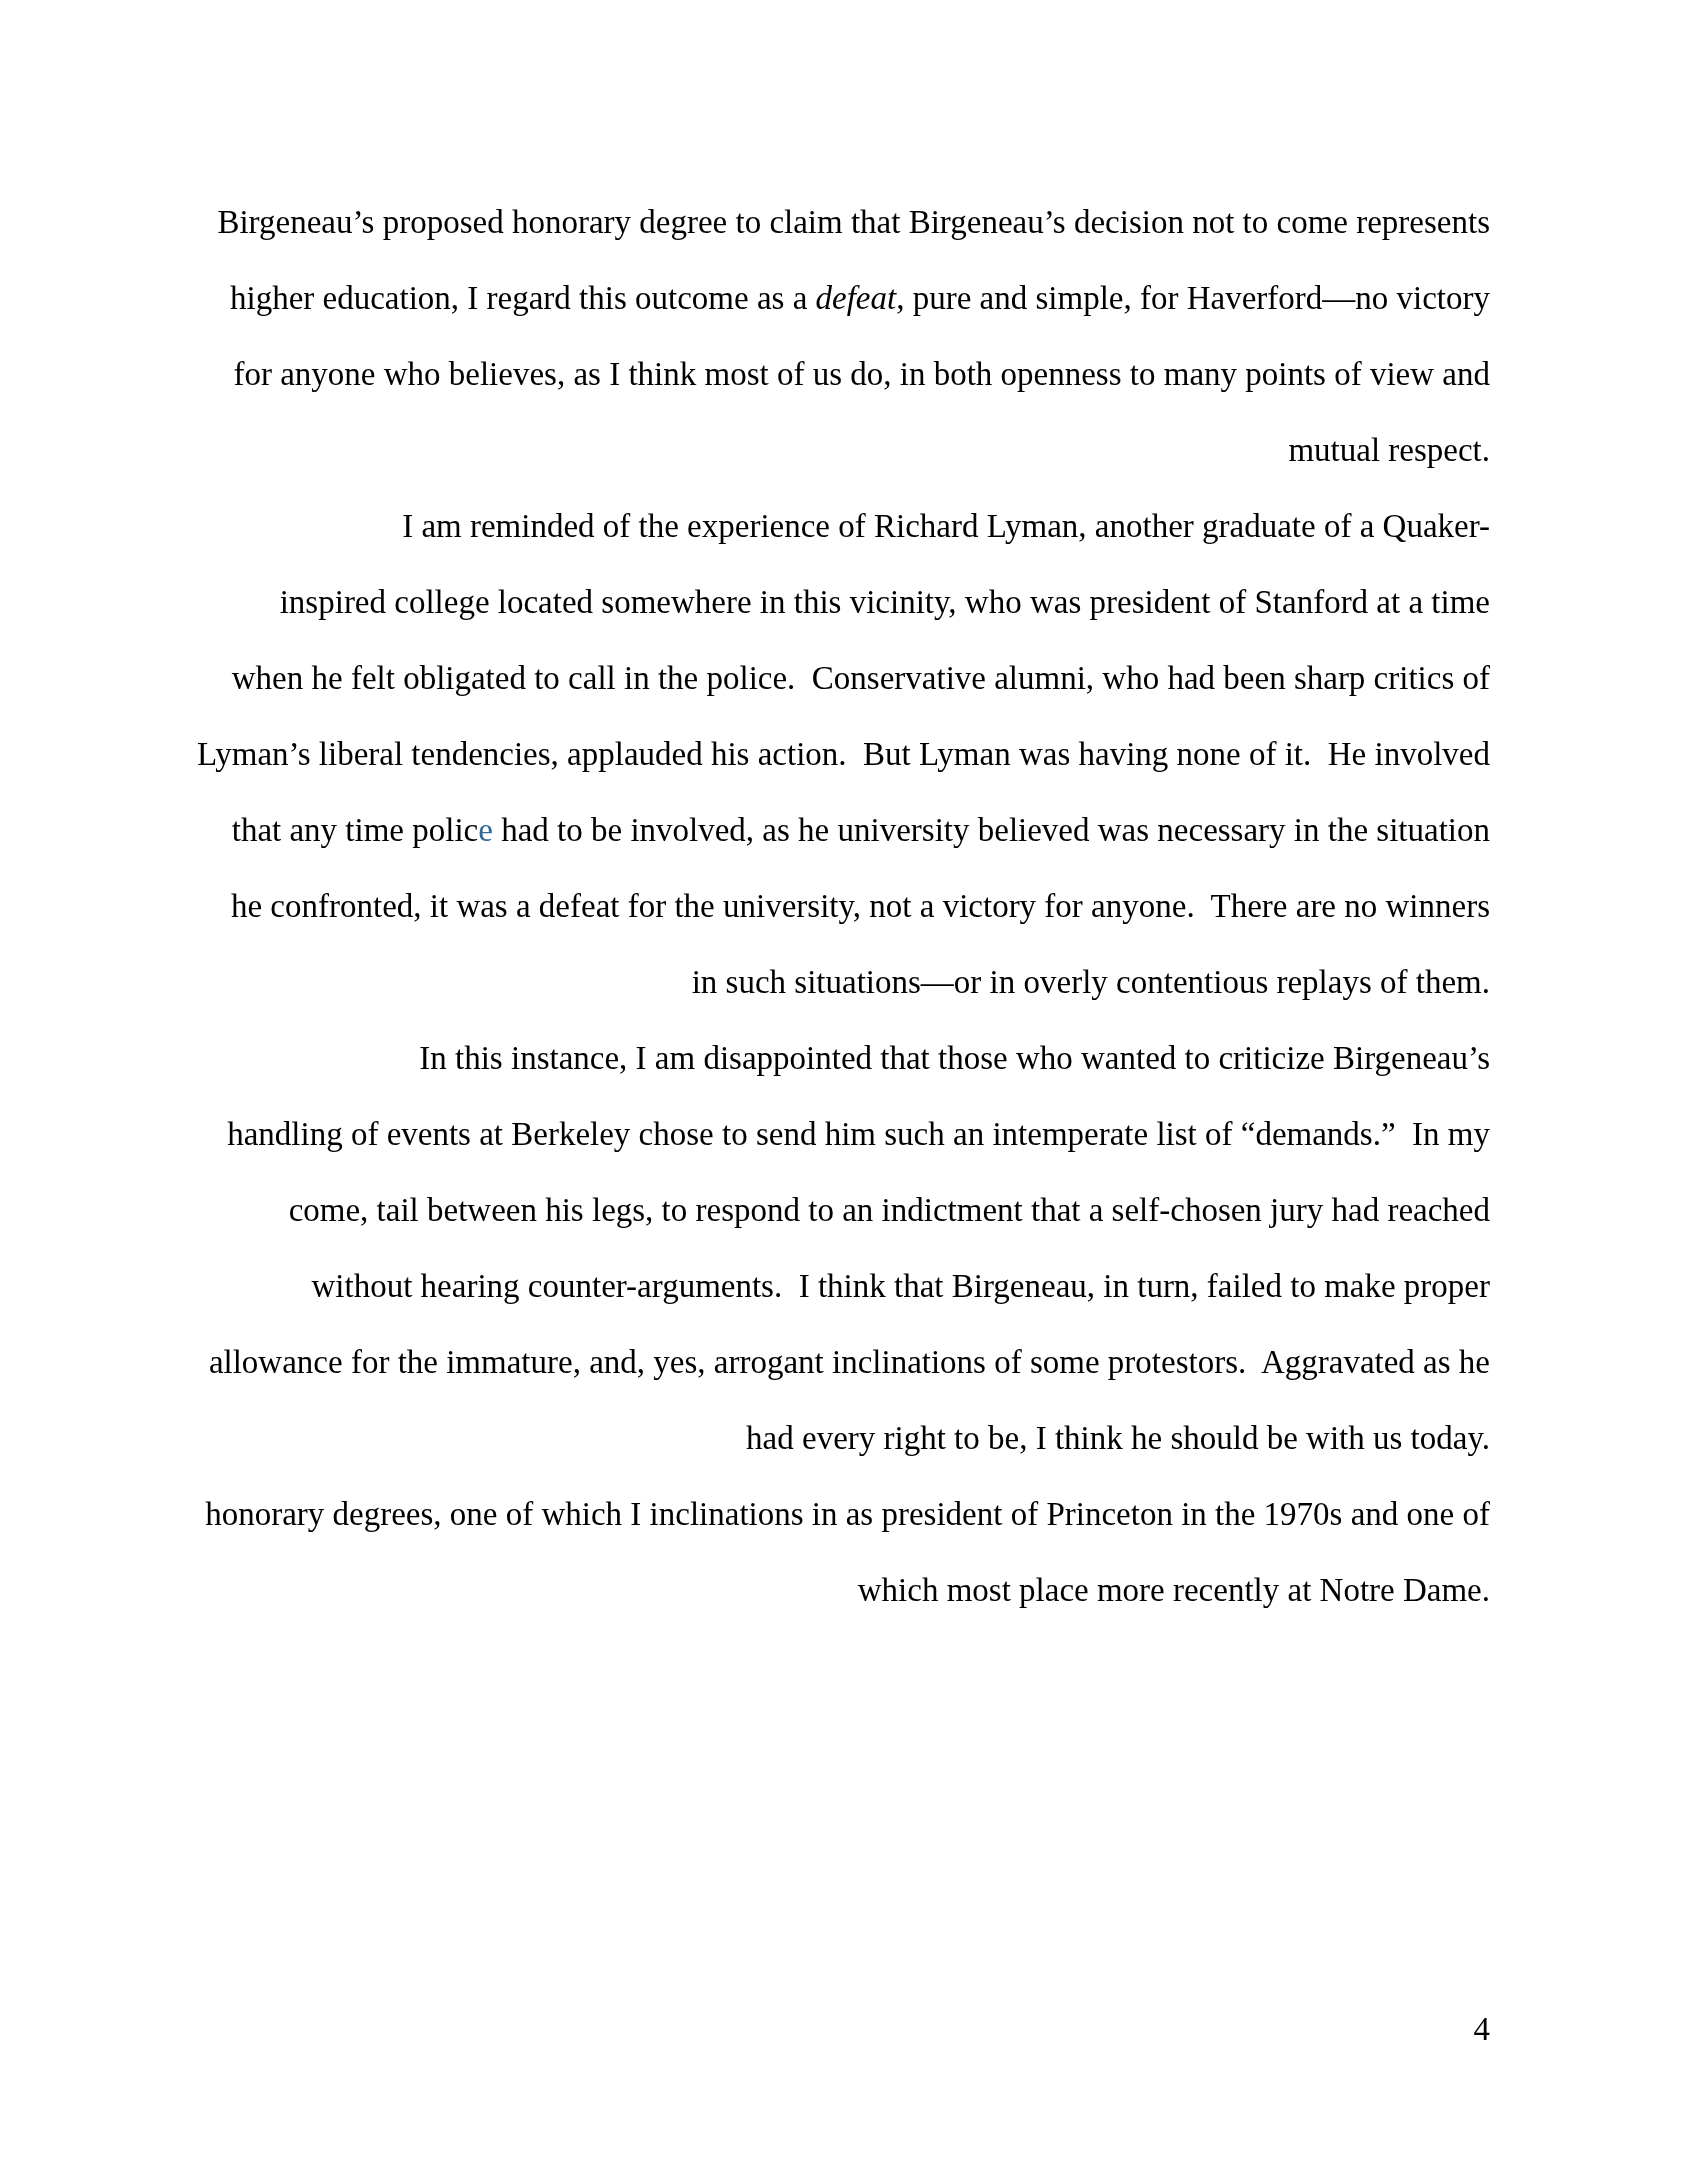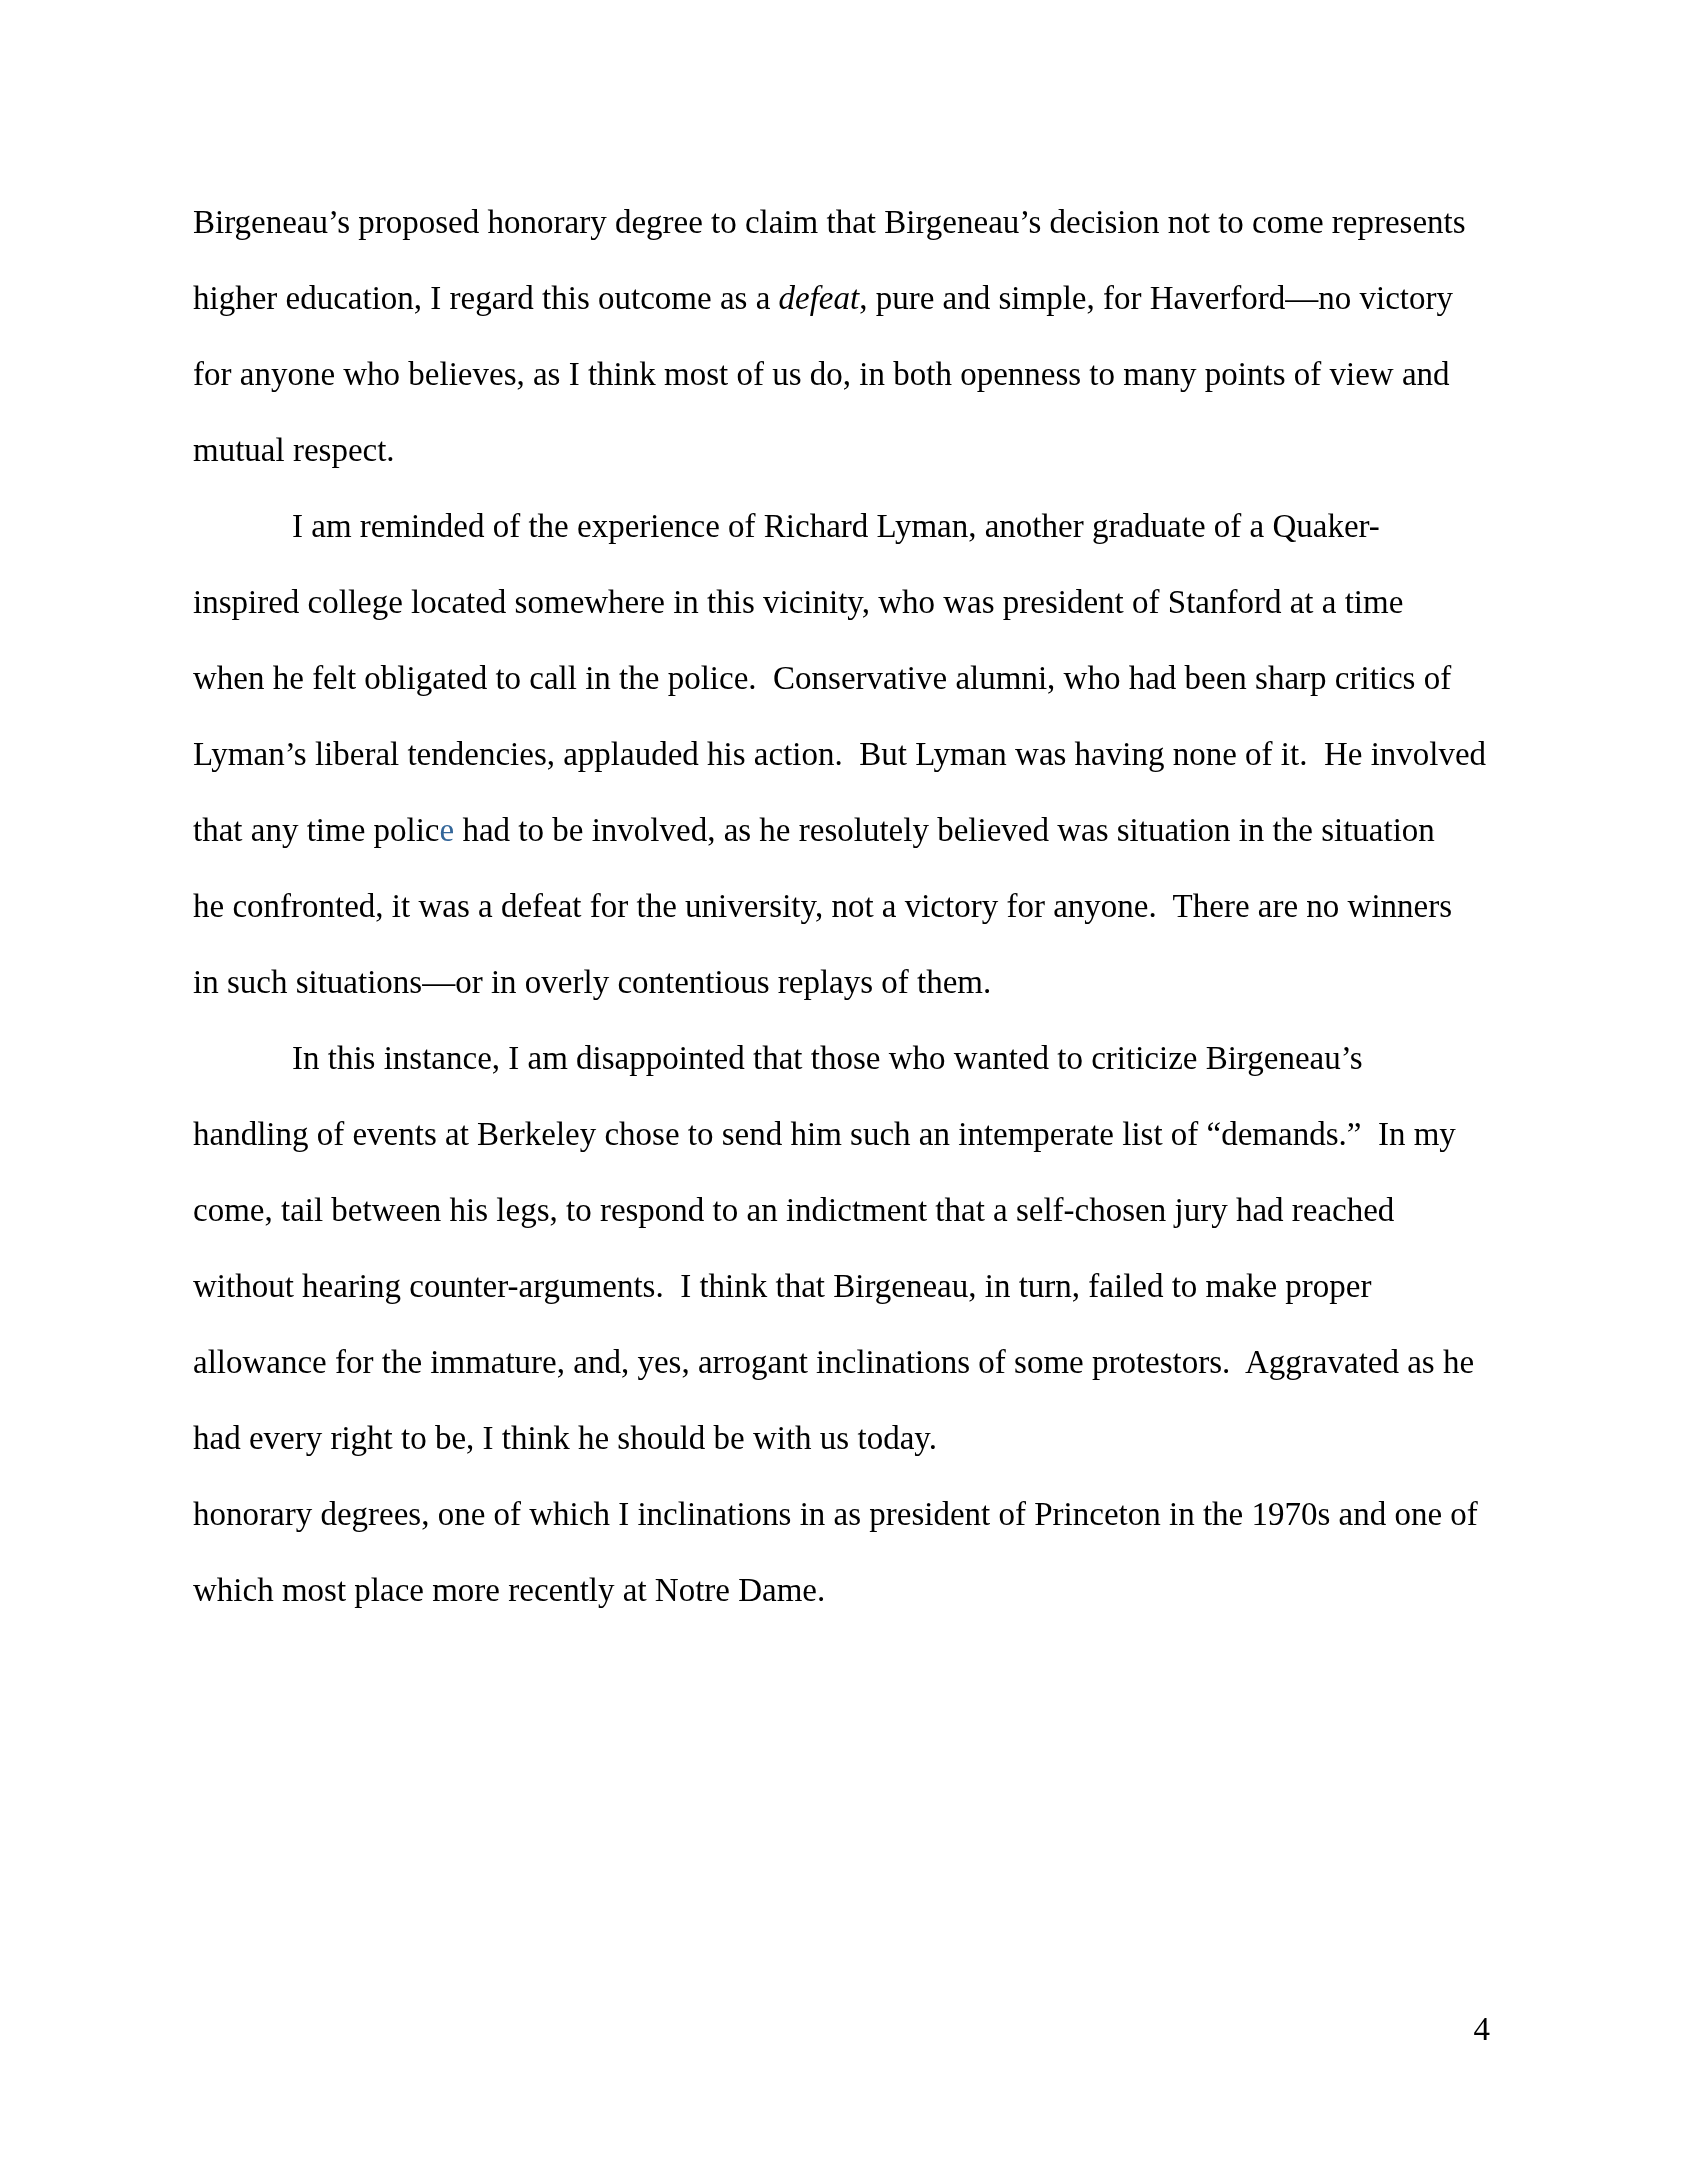--- a/index.html
+++ b/index.html
@@ -24,20 +24,21 @@
     width: 1297px;
     font-size: 33px;
     line-height: 76px;
   }
   .paragraph {
     margin: 0;
     padding: 0;
   }
   .line {
     white-space: pre;
+    text-align: right;
   }
   .line.indent {
     padding-left: 99px;
   }
   .seg.italic {
     font-style: italic;
   }
   .seg.accent {
     color: var(--accent, #336699);
   }
@@ -60,21 +61,21 @@
         <div class="line"><span class="seg">Birgeneau’s proposed honorary degree to claim that Birgeneau’s decision not to come represents</span></div>
         <div class="line"><span class="seg">higher education, I regard this outcome as a </span><span class="seg italic">defeat</span><span class="seg">, pure and simple, for Haverford—no victory</span></div>
         <div class="line"><span class="seg">for anyone who believes, as I think most of us do, in both openness to many points of view and</span></div>
         <div class="line"><span class="seg">mutual respect.</span></div>
       </div>
       <div class="paragraph">
         <div class="line indent"><span class="seg">I am reminded of the experience of Richard Lyman, another graduate of a Quaker-</span></div>
         <div class="line"><span class="seg">inspired college located somewhere in this vicinity, who was president of Stanford at a time</span></div>
         <div class="line"><span class="seg">when he felt obligated to call in the police.  Conservative alumni, who had been sharp critics of</span></div>
         <div class="line"><span class="seg">Lyman’s liberal tendencies, applauded his action.  But Lyman was having none of it.  He involved</span></div>
-        <div class="line"><span class="seg">that any time polic</span><span class="seg accent">e</span><span class="seg"> had to be involved, as he resolutely believed was situation in the situation</span></div>
+        <div class="line"><span class="seg">that any time polic</span><span class="seg accent">e</span><span class="seg"> had to be involved, as he university believed was necessary in the situation</span></div>
         <div class="line"><span class="seg">he confronted, it was a defeat for the university, not a victory for anyone.  There are no winners</span></div>
         <div class="line"><span class="seg">in such situations—or in overly contentious replays of them.</span></div>
       </div>
       <div class="paragraph">
         <div class="line indent"><span class="seg">In this instance, I am disappointed that those who wanted to criticize Birgeneau’s</span></div>
         <div class="line"><span class="seg">handling of events at Berkeley chose to send him such an intemperate list of “demands.”  In my</span></div>
         <div class="line"><span class="seg">come, tail between his legs, to respond to an indictment that a self-chosen jury had reached</span></div>
         <div class="line"><span class="seg">without hearing counter-arguments.  I think that Birgeneau, in turn, failed to make proper</span></div>
         <div class="line"><span class="seg">allowance for the immature, and, yes, arrogant inclinations of some protestors.  Aggravated as he</span></div>
         <div class="line"><span class="seg">had every right to be, I think he should be with us today.</span></div>

